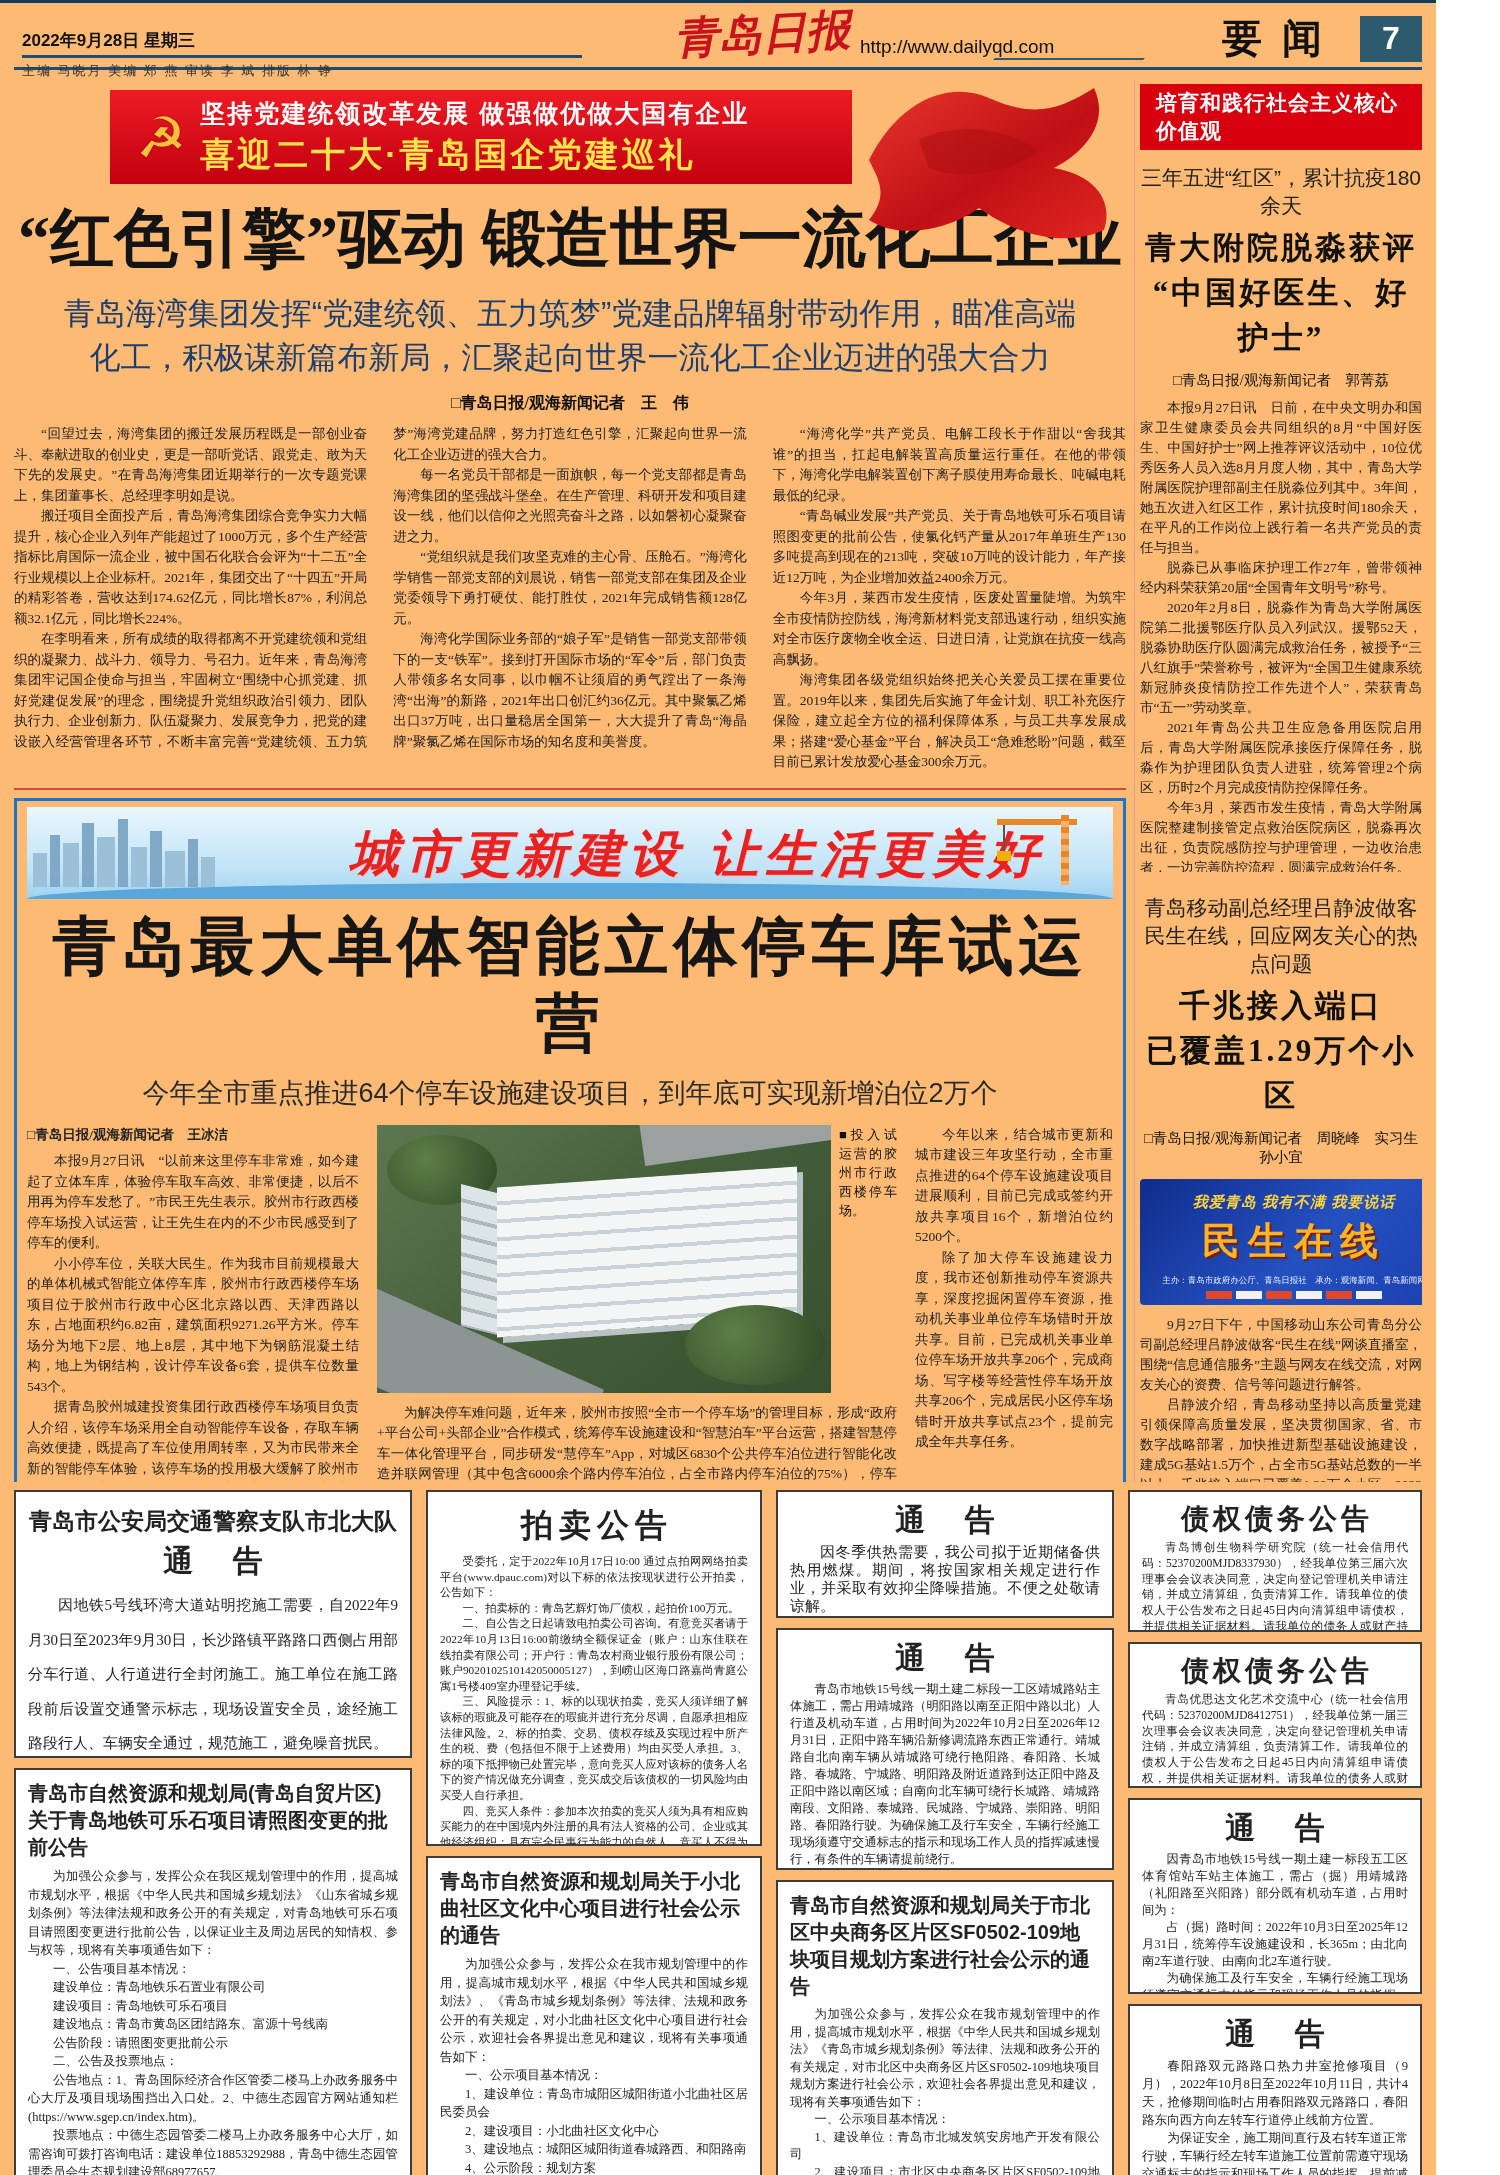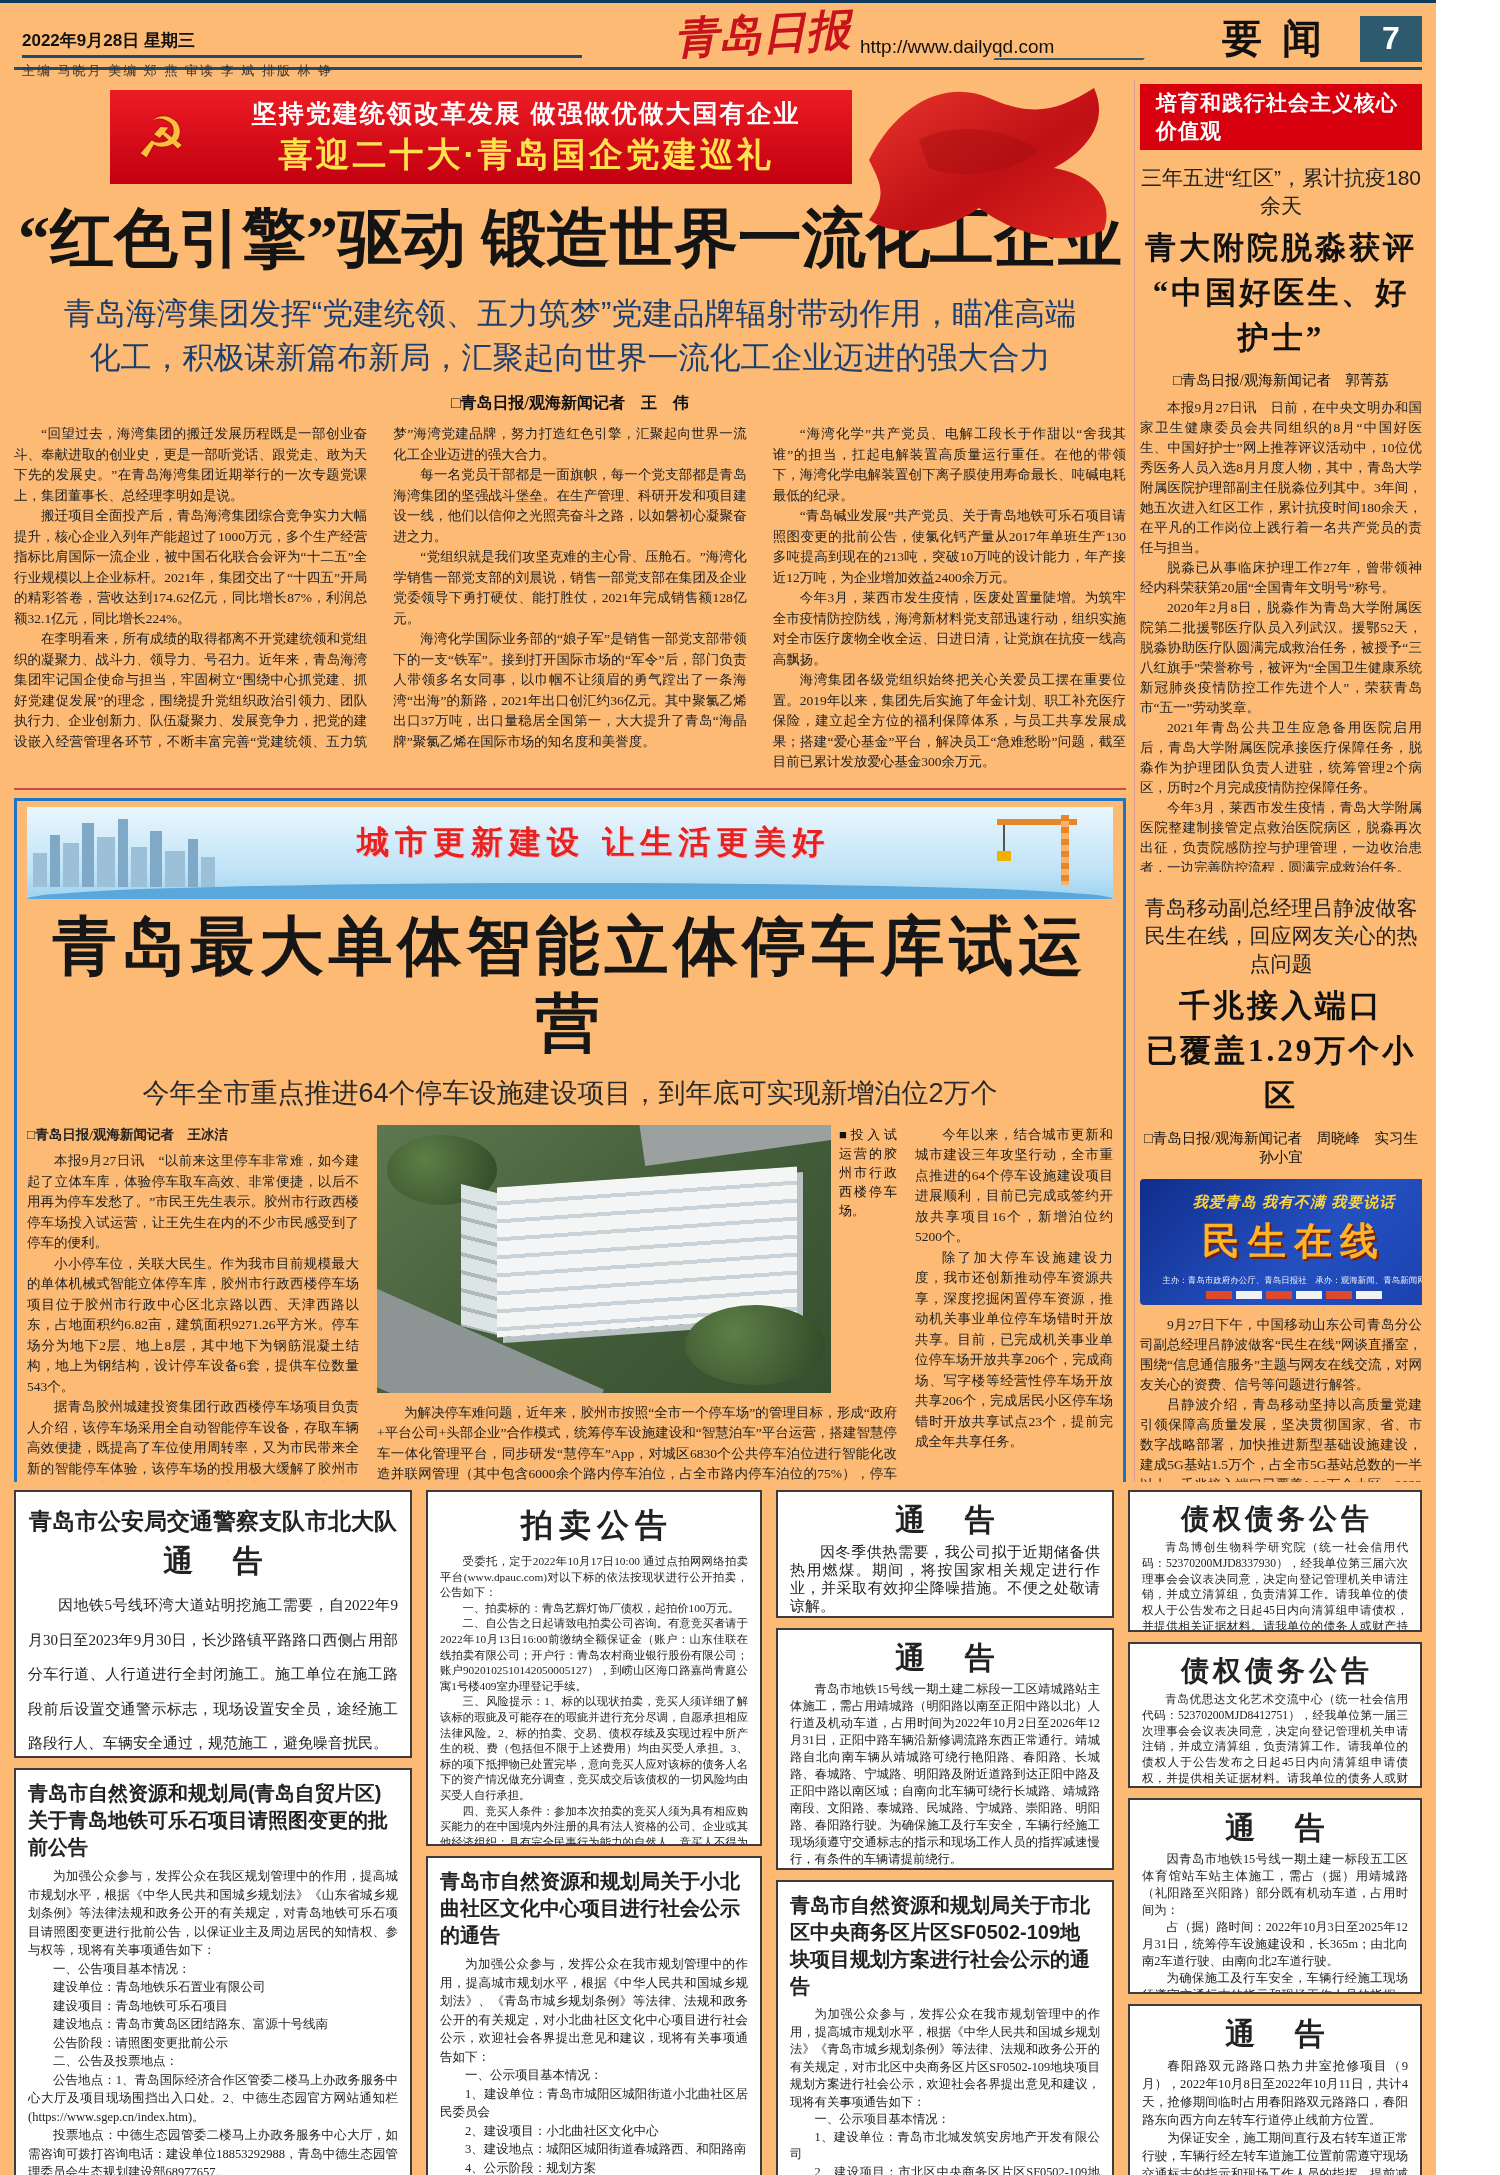--- a/index.html
+++ b/index.html
@@ -21,38 +21,38 @@
   .topline{height:3px;background:#1c4d74;margin-top:2px;}
   
   .zone-top{display:flex;height:1408px;overflow:hidden;margin-top:4px;}
   .main-left{width:1112px;position:relative;}
   .v-divider{width:1px;background:#dc9a96;margin:6px 5px 0 8px;}
   .right-col{flex:1;overflow:hidden;padding-top:8px;}
   
   .party-banner-row{position:relative;height:104px;margin-top:10px;}
   .party-banner{position:absolute;left:96px;top:6px;width:742px;height:94px;background:linear-gradient(180deg,#ec1c24,#c30010);display:flex;align-items:center;overflow:hidden;}
   .emblem{font-family:"DejaVu Sans",sans-serif;font-size:56px;color:#f7c03e;margin:0 14px 0 26px;text-shadow:0 0 2px #8a0000;}
-  .pb-lines{flex:1;text-align:center;font-family:"Liberation Sans",sans-serif;}
+  .pb-lines{flex:1;text-align:left;font-family:"Liberation Sans",sans-serif;}
   .pb-line1{color:#fff;font-weight:bold;font-size:25px;letter-spacing:2px;}
   .pb-line2{color:#ffe34d;font-weight:bold;font-size:34px;letter-spacing:3px;margin-top:2px;}
   .flag-graphic{position:absolute;left:845px;top:-4px;width:265px;height:178px;}
   
   .lead-headline{margin:8px 0 0;font-size:64px;font-weight:900;color:#141414;text-align:center;letter-spacing:0;line-height:1.35;font-family:"Liberation Serif",serif;}
   .lead-subhead{color:#1c3f6e;font-size:31px;line-height:1.4;text-align:center;margin-top:10px;font-family:"Liberation Sans",sans-serif;}
   .lead-byline{text-align:center;font-size:16px;font-weight:bold;margin:14px 0 10px;color:#111;}
   .lead-body{column-count:3;column-gap:26px;height:352px;overflow:hidden;font-size:13.5px;line-height:20.5px;text-align:justify;}
   .lead-body p,.para{margin:0;text-indent:2em;}
   .red-rule{height:2px;background:#c84a42;margin:12px 0 8px;}
   
   .parking-box{border:3px solid #1a74c8;height:706px;box-sizing:border-box;padding:6px 10px;overflow:hidden;}
   .city-banner{position:relative;height:92px;background:linear-gradient(180deg,#eaf6fd 0%,#bfe3f7 70%,#9ed2ef 100%);overflow:hidden;}
   .skyline{position:absolute;left:6px;bottom:12px;display:flex;align-items:flex-end;gap:3px;height:70px;}
   .skyline i{display:block;background:#7fa9c6;}
   .skyline i:nth-child(odd){background:#9cc0d8;}
-  .banner-cal{position:absolute;left:330px;top:14px;font-size:32px;font-weight:900;color:#e62222;letter-spacing:6px;font-family:"DejaVu Serif",serif;text-shadow:1px 1px 0 #f7b9b9;}
+  .banner-cal{position:absolute;left:322px;top:14px;font-size:50px;font-weight:900;color:#e62222;font-style:italic;letter-spacing:6px;font-family:"DejaVu Serif",serif;text-shadow:1px 1px 0 #f7b9b9;}
   .wave{position:absolute;left:0;right:0;bottom:0;height:16px;background:#5aa7dc;border-radius:50% 50% 0 0/100% 100% 0 0;}
   .crane{position:absolute;right:26px;bottom:14px;width:90px;height:72px;}
   .crane .mast{position:absolute;right:18px;bottom:0;width:8px;height:70px;background:repeating-linear-gradient(180deg,#e8862a 0 6px,#f6b26b 6px 12px);}
   .crane .jib{position:absolute;right:10px;top:6px;width:80px;height:6px;background:#e8862a;}
   .crane .hook{position:absolute;left:6px;top:12px;width:2px;height:26px;background:#555;}
   .crane .load{position:absolute;left:0;top:38px;width:14px;height:10px;background:#f0b000;}
   .parking-headline{text-align:center;font-size:64px;font-weight:700;color:#161616;margin:10px 0 0;letter-spacing:5px;line-height:1.2;}
   .parking-subhead{text-align:center;font-size:27px;color:#2b2b2b;margin-top:12px;font-family:"Liberation Sans",sans-serif;}
   .parking-cols{display:flex;gap:18px;margin-top:14px;height:452px;overflow:hidden;}
   .p-col{font-size:13.5px;line-height:20.5px;text-align:justify;overflow:hidden;}

